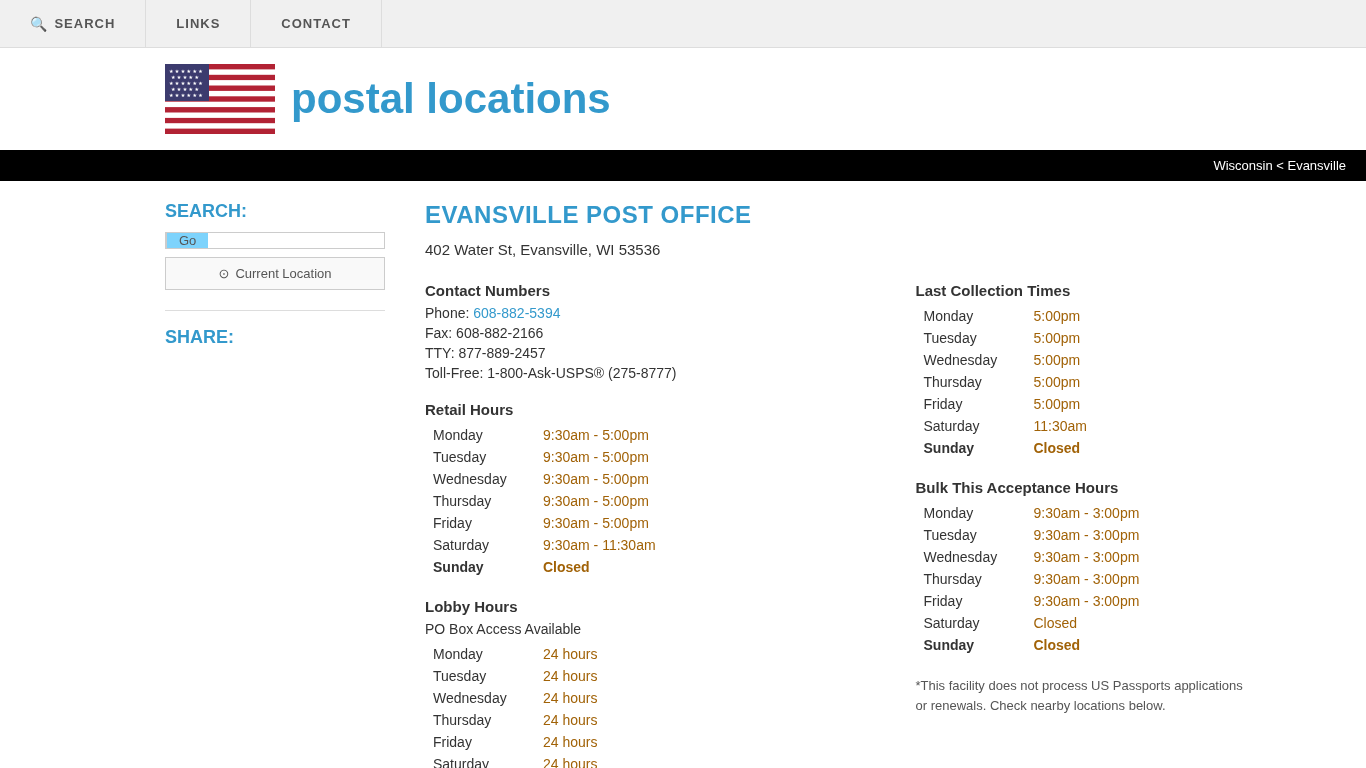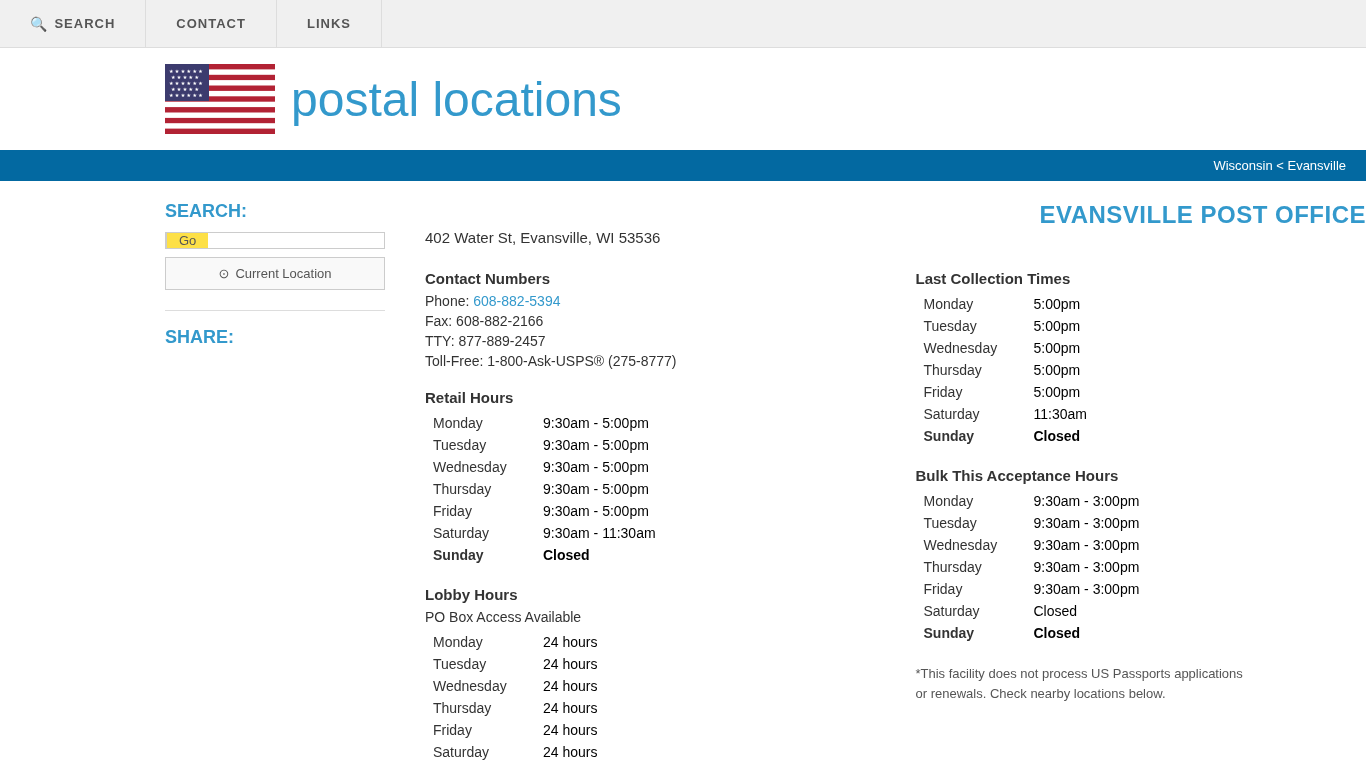--- a/index.html
+++ b/index.html
@@ -34,31 +34,31 @@
       padding: 16px 0 16px 165px;
       background: #fff;
     }
     .logo-flag {
       width: 110px;
       height: 70px;
       margin-right: 16px;
       flex-shrink: 0;
     }
     .logo-text {
-      font-size: 48px;
-      font-weight: normal;
+      font-size: 42px;
+      font-weight: bold;
       color: #333;
     }
     .logo-text span {
       color: #3399cc;
     }
 
     
     .breadcrumb-bar {
-      background: #0369a1;
+      background: #000000;
       color: #fff;
       padding: 8px 20px;
       text-align: right;
       font-size: 13px;
     }
     .breadcrumb-bar a { color: #fff; text-decoration: none; }
 
     
     .main-container {
       display: flex;
@@ -85,21 +85,21 @@
     }
     .search-input {
       flex: 1;
       padding: 8px 10px;
       border: none;
       font-size: 13px;
       outline: none;
       color: #999;
     }
     .go-button {
-      background: #fde047;
+      background: #7dd3fc;
       border: none;
       border-left: 1px solid #ccc;
       padding: 0 12px;
       cursor: pointer;
       font-size: 13px;
       color: #555;
     }
     .location-button {
       display: flex;
       align-items: center;
@@ -119,22 +119,22 @@
 
     
     .content {
       flex: 1;
       padding-left: 20px;
     }
     .post-office-title {
       color: #3399cc;
       font-size: 24px;
       font-weight: bold;
+      margin-bottom: 12px;
       letter-spacing: 0.5px;
-      text-align: right;
     }
     .address {
       font-size: 15px;
       margin-bottom: 24px;
       color: #333;
     }
 
     
     .info-columns {
       display: flex;
@@ -147,40 +147,40 @@
       font-size: 15px;
       margin-bottom: 6px;
       color: #333;
     }
     .contact-row { margin-bottom: 4px; font-size: 14px; }
     .phone-link { color: #3399cc; text-decoration: none; margin-top: 16px; }
 
     .hours-table { width: 100%; border-collapse: collapse; margin-bottom: 20px; }
     .hours-table td { padding: 3px 8px; font-size: 14px; vertical-align: top; }
     .hours-table td:first-child { width: 110px; color: #333; }
-    .hours-table td:last-child { color: #000000; }
+    .hours-table td:last-child { color: #a16207; }
     .sunday-row td { color: #3399cc; font-weight: bold; }
 
     .subsection-note { font-size: 14px; color: #333; margin-bottom: 6px; }
 
     .passport-note { font-size: 13px; color: #555; margin-top: 16px; line-height: 1.5; max-width: 340px; }
   </style>
 </head>
 <body>
 
 <nav class="top-nav">
   <a class="nav-item">
     <span class="search-icon">🔍</span>
     <span>SEARCH</span>
   </a>
   <a class="nav-item">
-    <span>CONTACT</span>
+    <span>LINKS</span>
   </a>
   <a class="nav-item">
-    <span>LINKS</span>
+    <span>CONTACT</span>
   </a>
 </nav>
 
 <div class="logo-area">
 
   <svg class="logo-flag" viewBox="0 0 110 70" xmlns="http://www.w3.org/2000/svg">
     <rect width="110" height="70" fill="#B22234"></rect>
     <rect y="5.4" width="110" height="5.4" fill="white"></rect>
     <rect y="16.1" width="110" height="5.4" fill="white"></rect>
     <rect y="26.9" width="110" height="5.4" fill="white"></rect>

